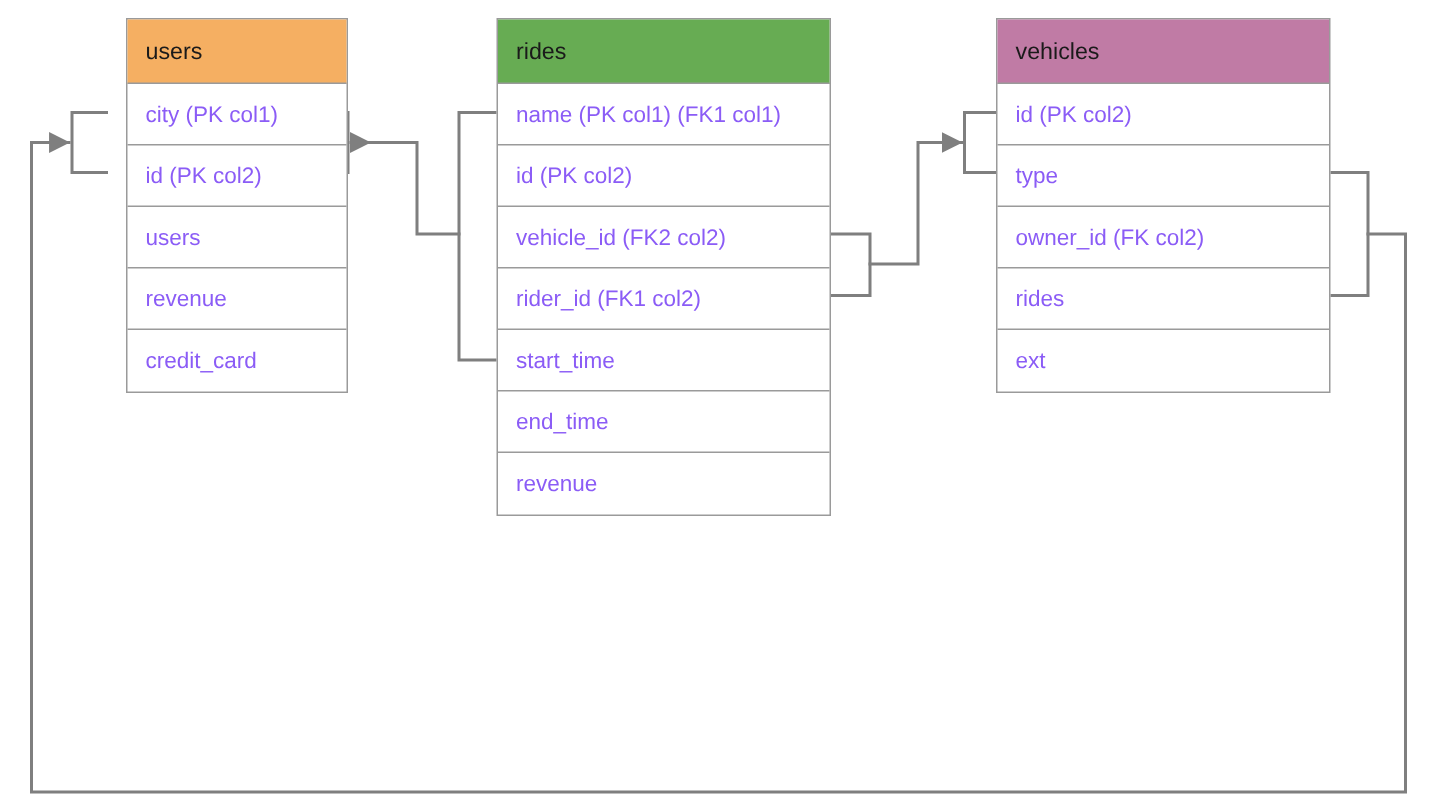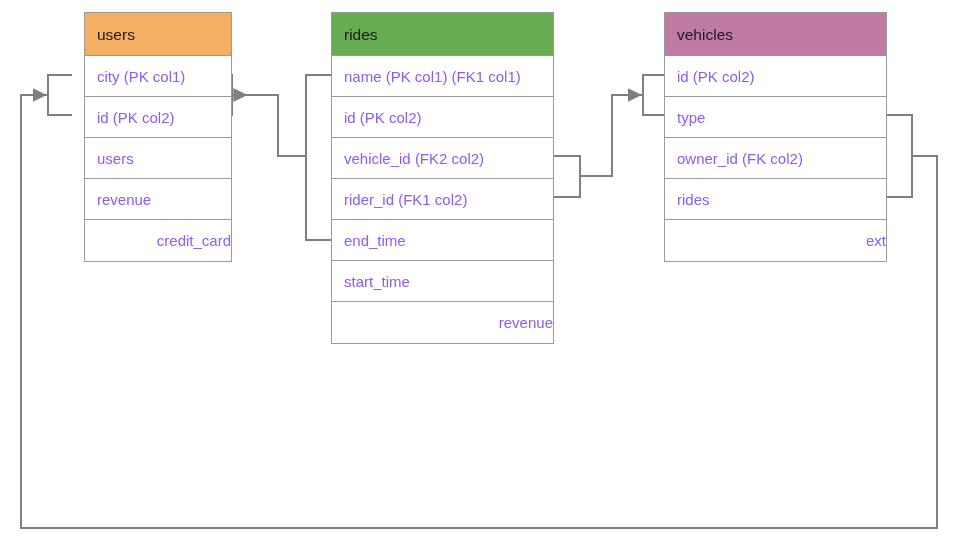--- a/index.html
+++ b/index.html
@@ -46,21 +46,20 @@
     line-height: 41px;
     padding: 0 0 0 12px;
     font-size: 15px;
     color: #8b5cf6;
     border-bottom: 1px solid #9a9a9a;
     white-space: nowrap;
     overflow: hidden;
   }
   .er-row.last {
     border-bottom: none;
-    text-align: right;
   }
 </style>
 </head>
 <body>
 
 <div id="canvas">
 
   <svg id="edges" viewBox="0 0 960 540" xmlns="http://www.w3.org/2000/svg">
     <defs>
       <marker id="arrow-left" viewBox="0 0 10 10" refX="9.5" refY="5" markerWidth="7" markerHeight="7" orient="auto-start-reverse">
@@ -101,22 +100,22 @@
     <div class="er-row">revenue</div>
     <div class="er-row last">credit_card</div>
   </div>
 
   <div class="er-table" style="left:331px; top:12px; width:223px;">
     <div class="er-header" style="background:#67ac53;">rides</div>
     <div class="er-row">name (PK col1) (FK1 col1)</div>
     <div class="er-row">id (PK col2)</div>
     <div class="er-row">vehicle_id (FK2 col2)</div>
     <div class="er-row">rider_id (FK1 col2)</div>
+    <div class="er-row">start_time</div>
     <div class="er-row">end_time</div>
-    <div class="er-row">start_time</div>
     <div class="er-row last">revenue</div>
   </div>
 
   <div class="er-table" style="left:664px; top:12px; width:223px;">
     <div class="er-header" style="background:#c07ba5;">vehicles</div>
     <div class="er-row">id (PK col2)</div>
     <div class="er-row">type</div>
     <div class="er-row">owner_id (FK col2)</div>
     <div class="er-row">rides</div>
     <div class="er-row last">ext</div>

